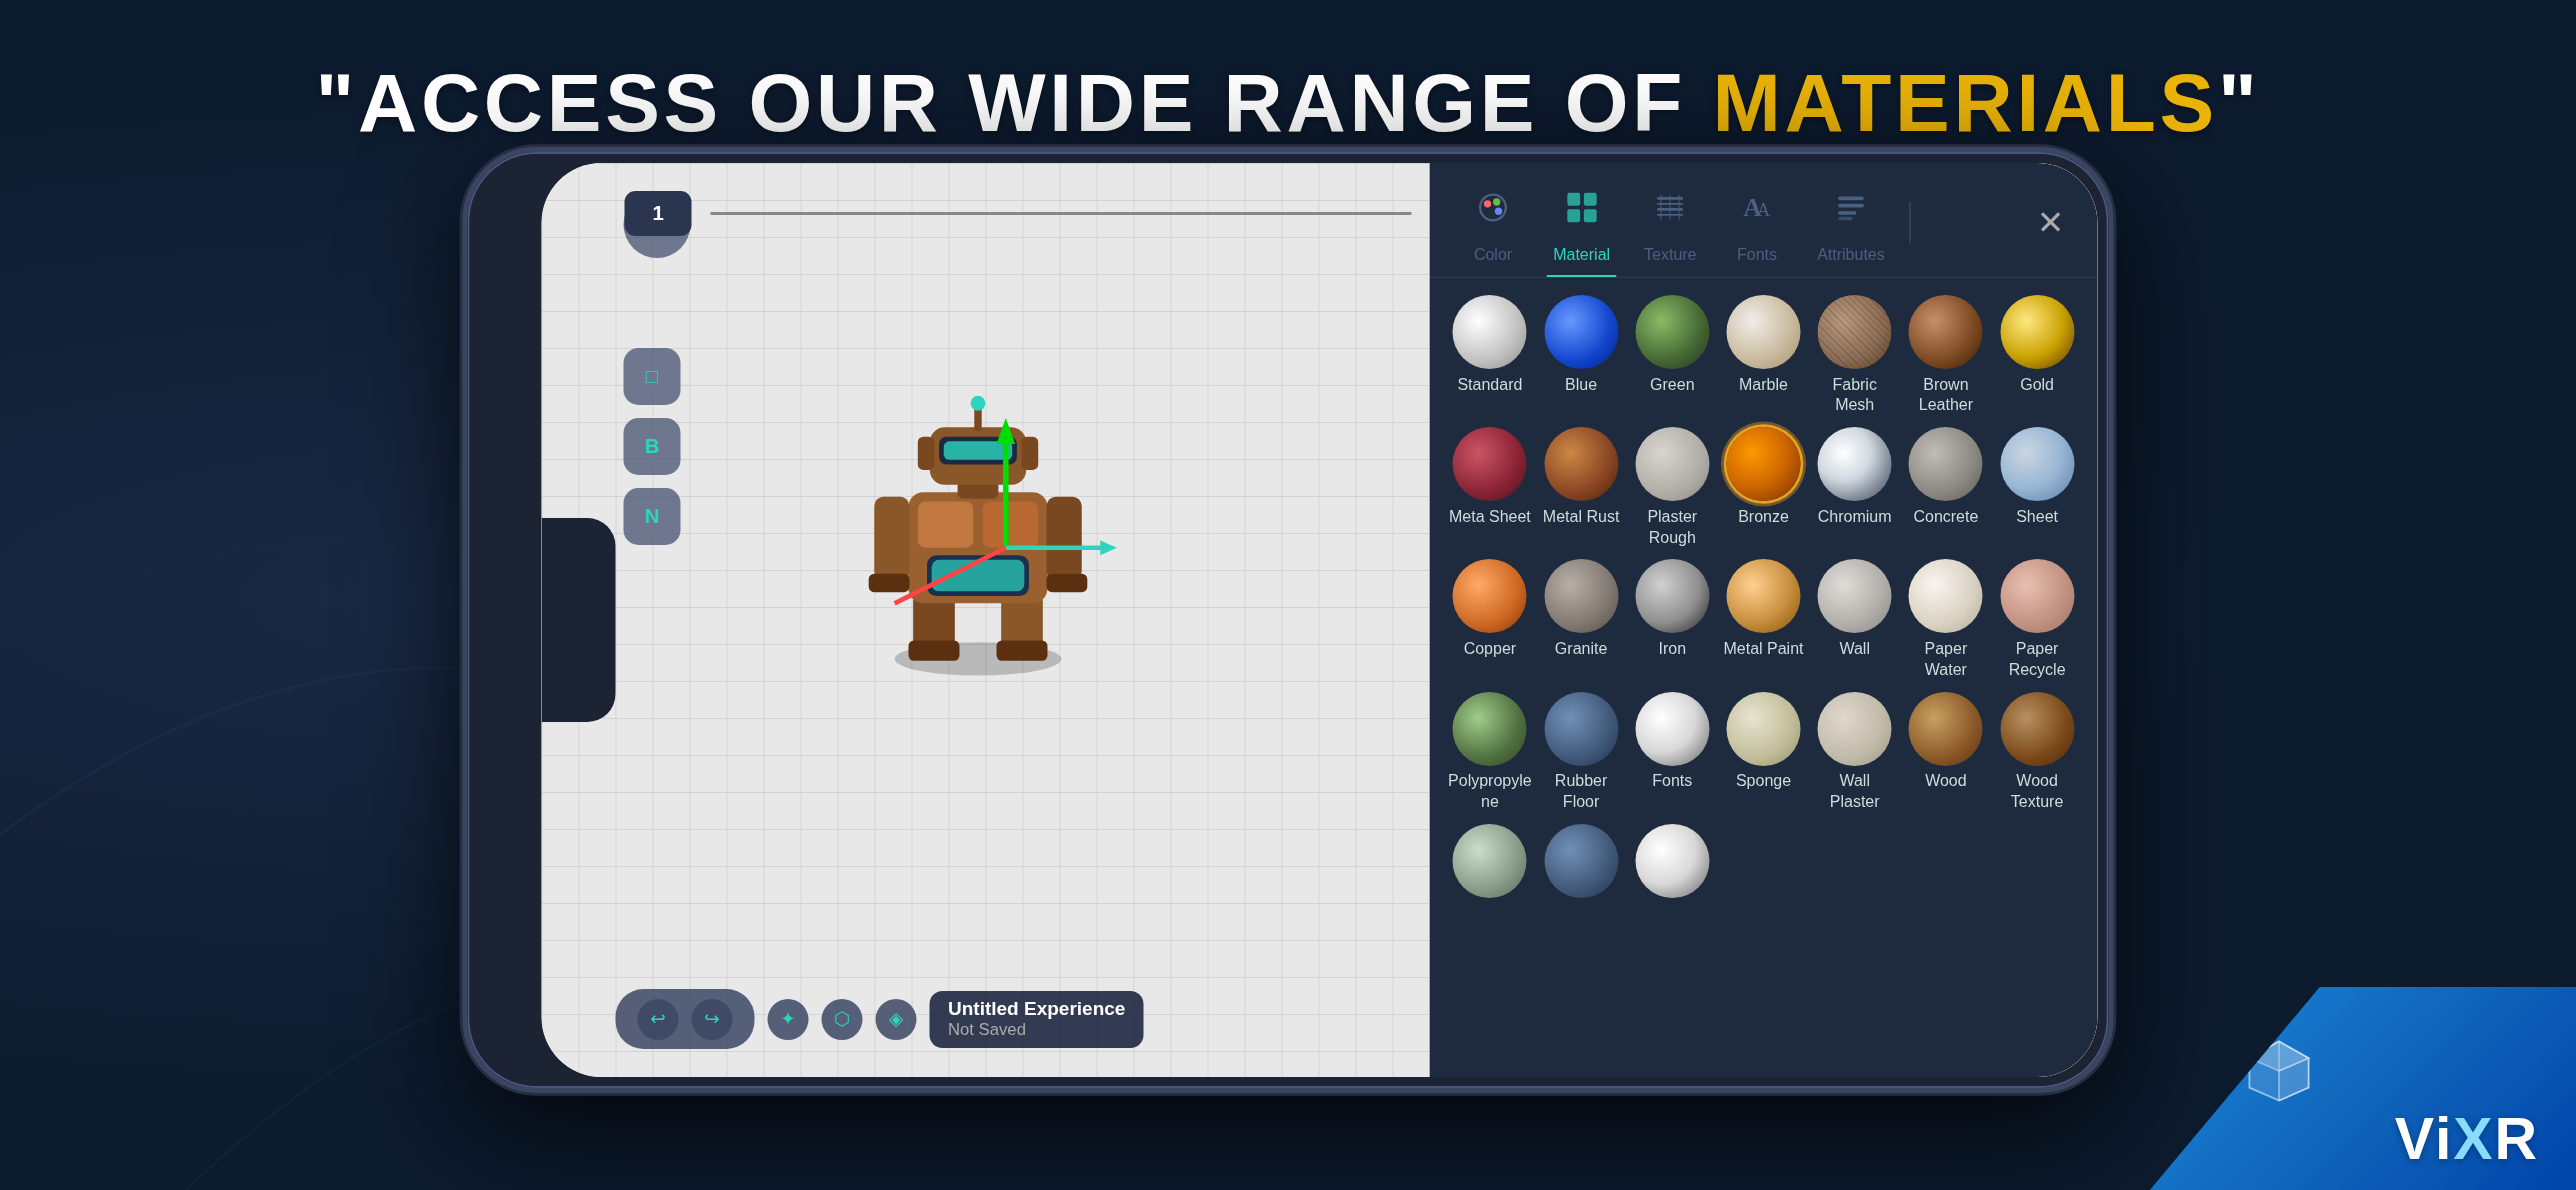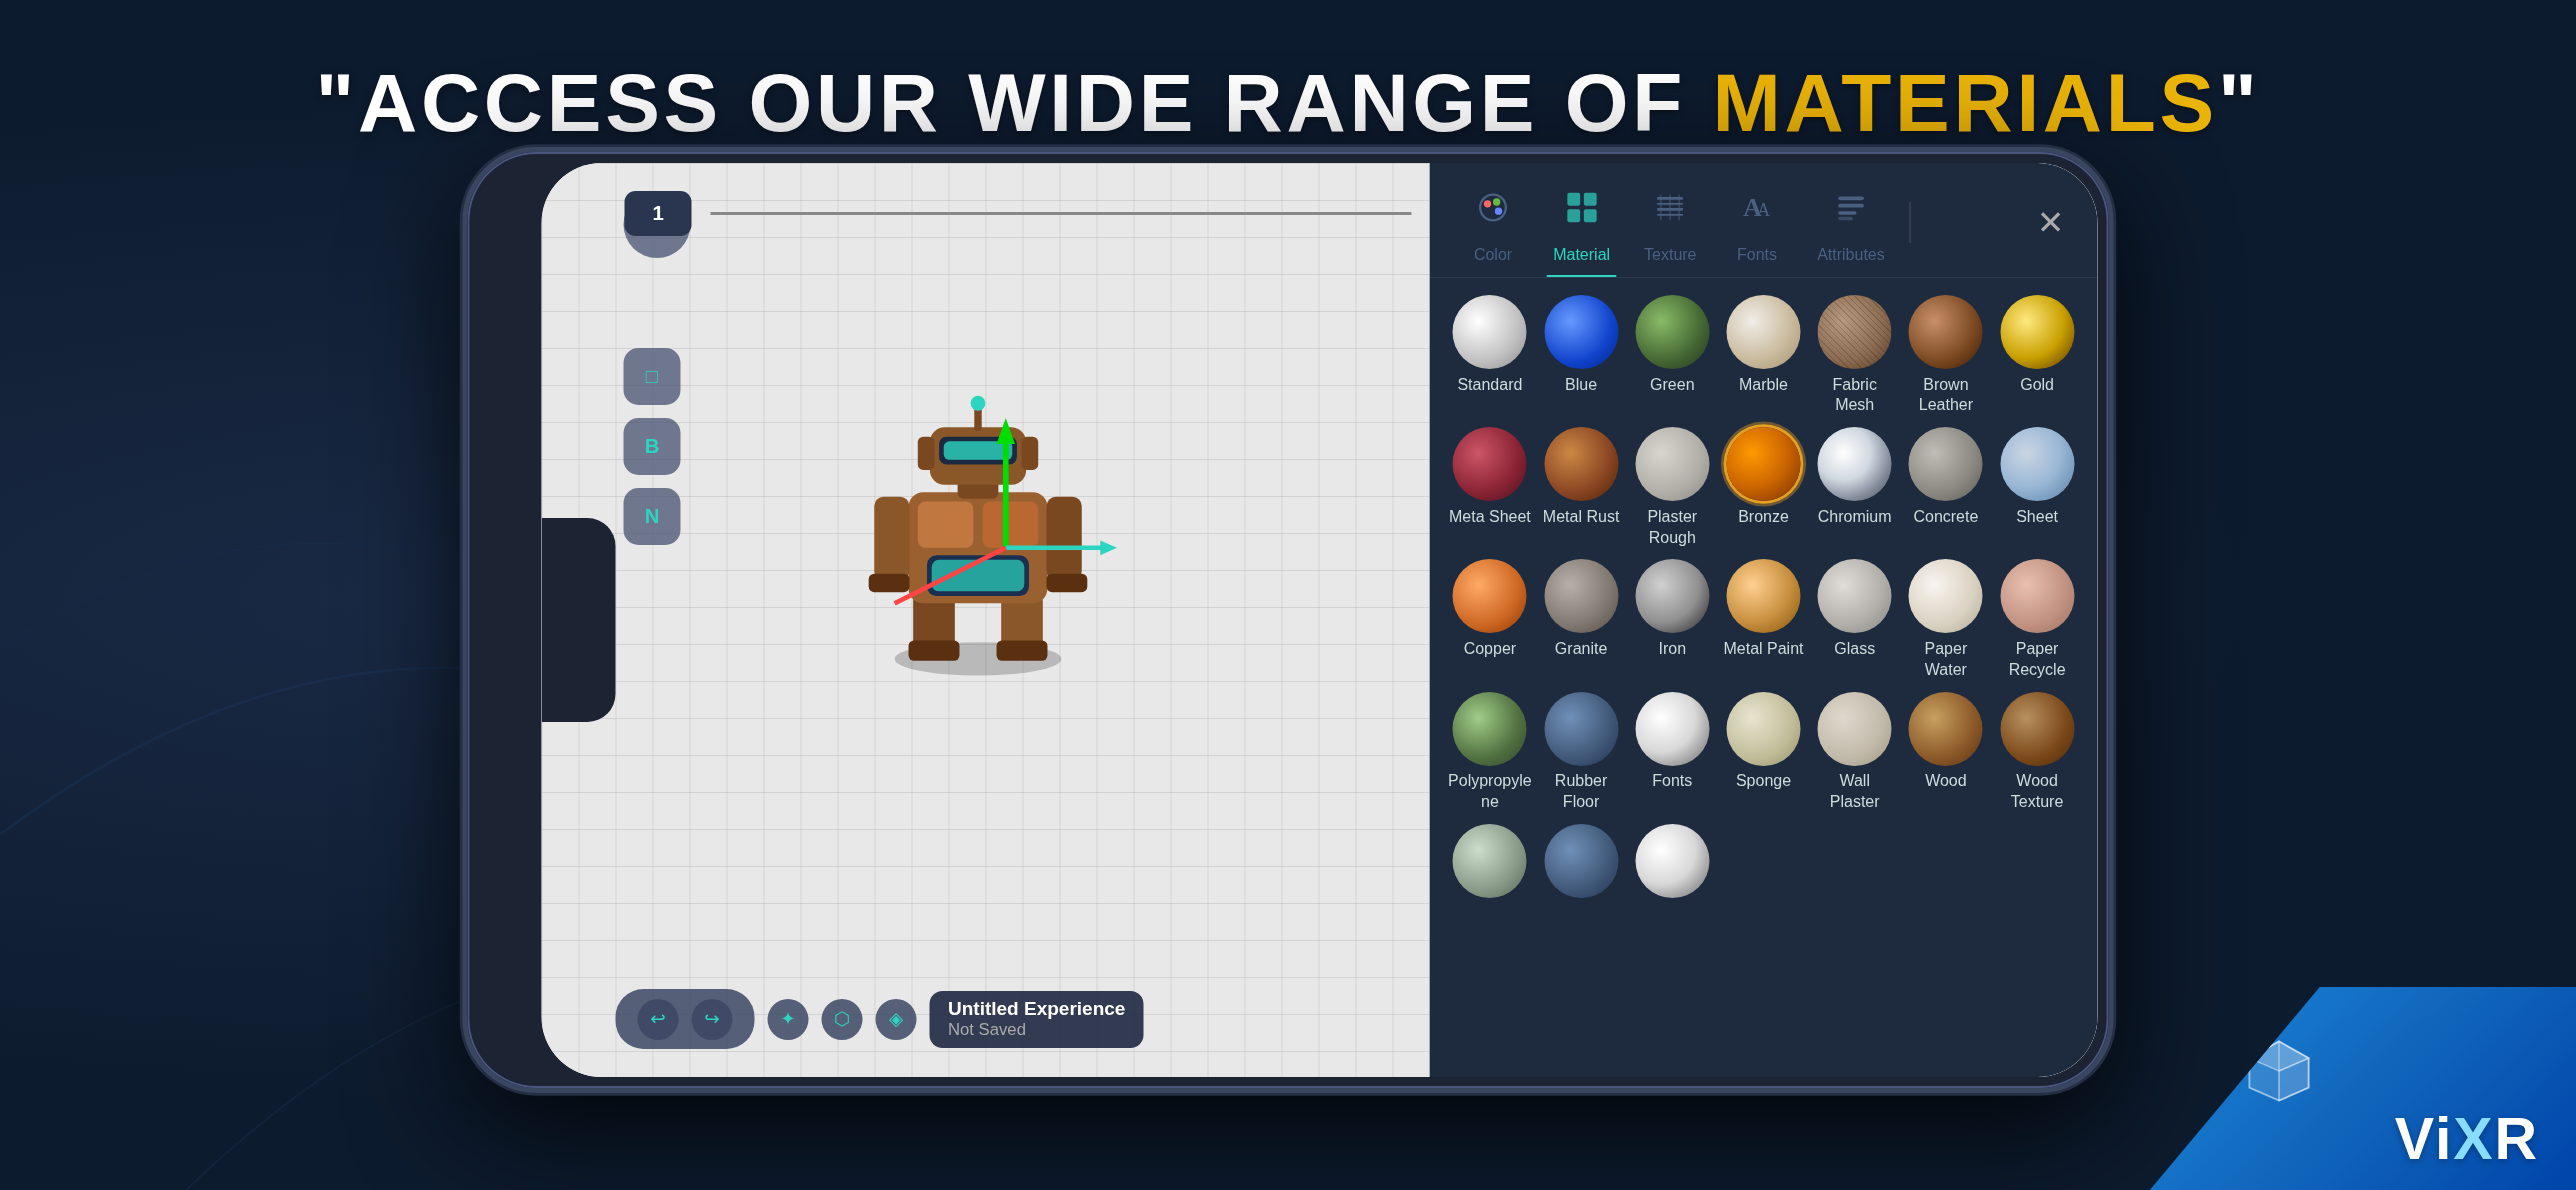--- a/index.html
+++ b/index.html
@@ -629,21 +629,21 @@
           <div class="material-item">
             <div class="material-ball mat-iron"></div>
             <span class="material-name">Iron</span>
           </div>
           <div class="material-item">
             <div class="material-ball mat-metal-paint"></div>
             <span class="material-name">Metal Paint</span>
           </div>
           <div class="material-item">
             <div class="material-ball mat-mica"></div>
-            <span class="material-name">Glass</span>
+            <span class="material-name">Wall</span>
           </div>
           <div class="material-item">
             <div class="material-ball mat-paper-water"></div>
             <span class="material-name">Paper Water</span>
           </div>
           <div class="material-item">
             <div class="material-ball mat-paper-recycle"></div>
             <span class="material-name">Paper Recycle</span>
           </div>
 

